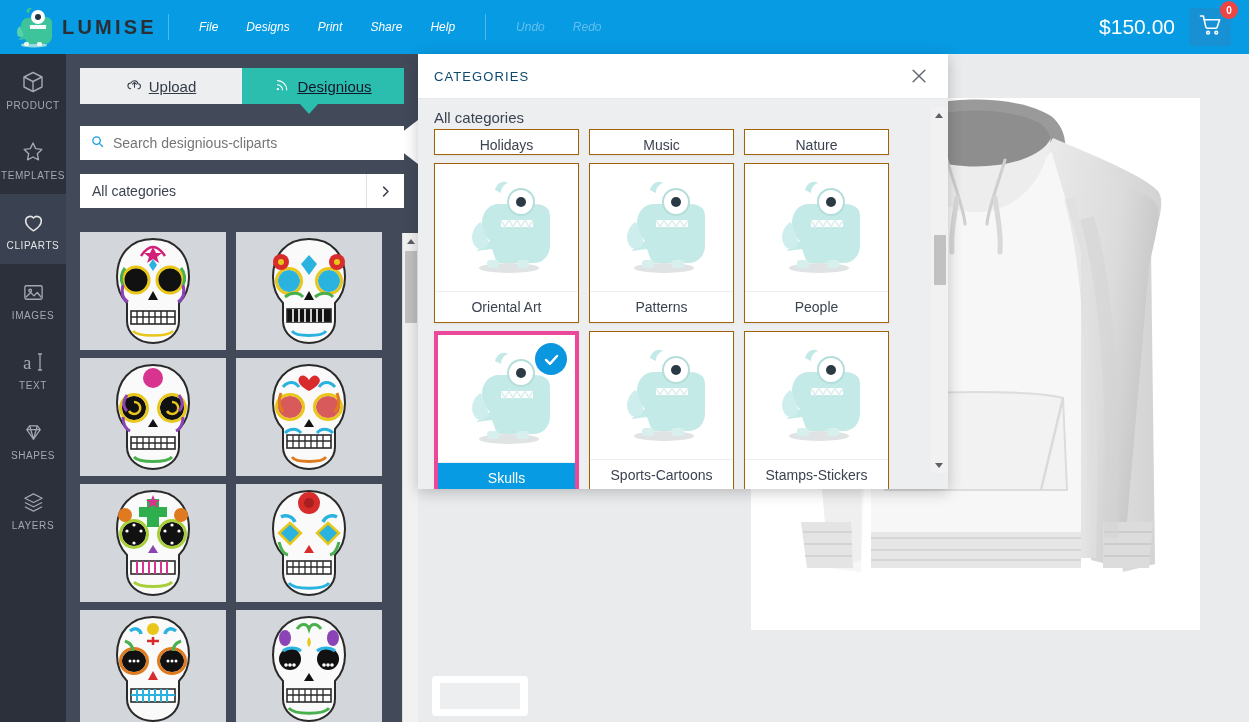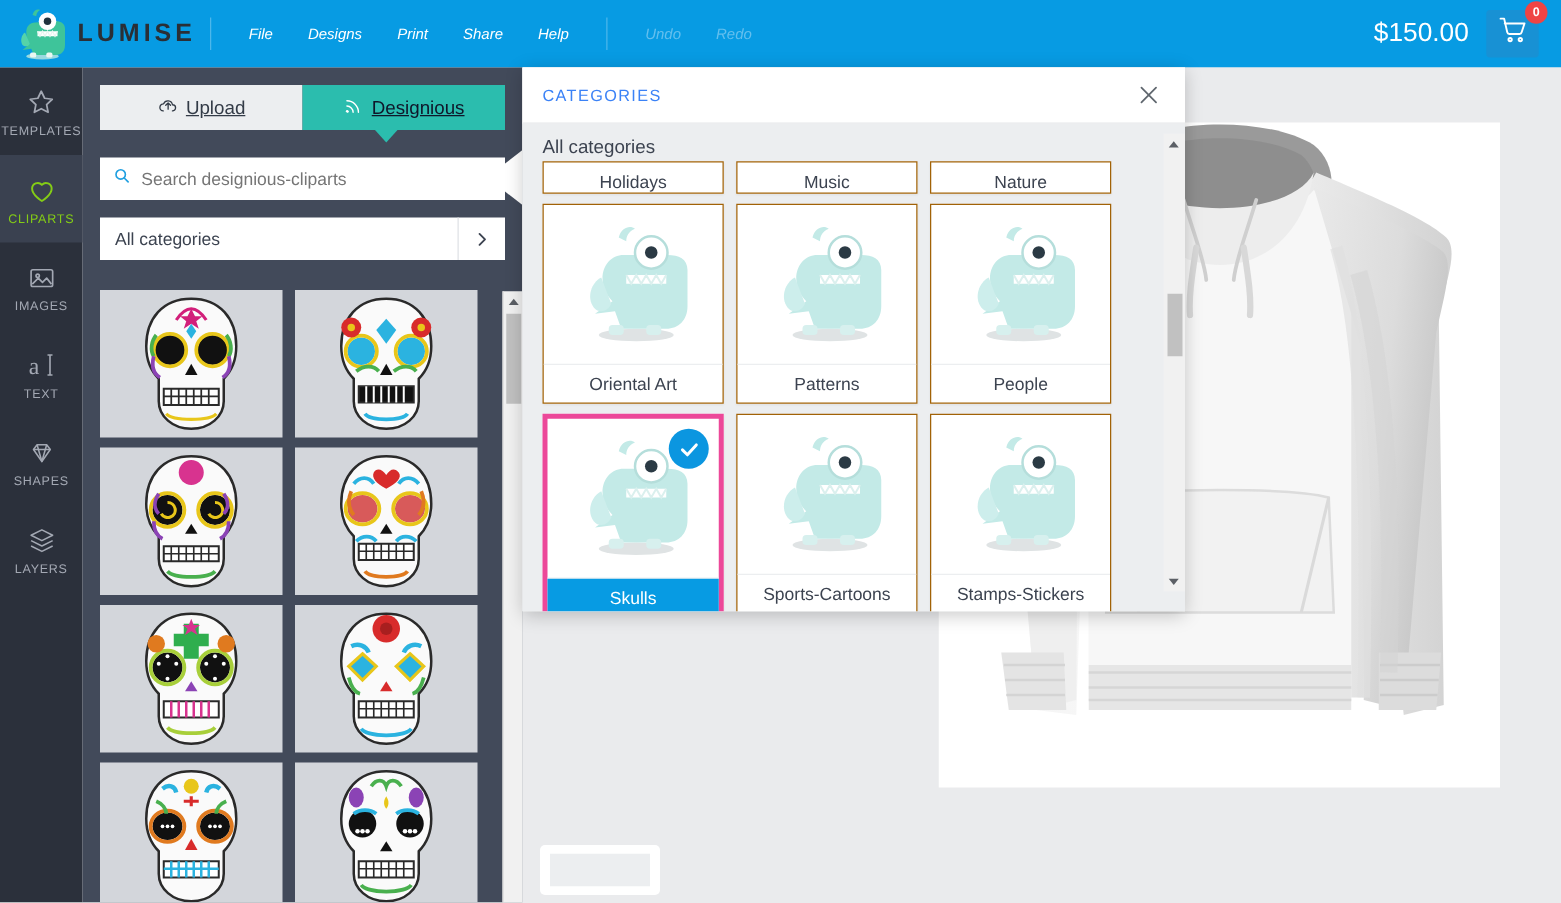--- a/index.html
+++ b/index.html
@@ -49,21 +49,21 @@
   
   #rail {
     position: absolute; left: 0; top: 54px; width: 66px; height: 668px;
     background: #2b303b;
   }
   .rail-item {
     height: 70px; display: flex; flex-direction: column;
     align-items: center; justify-content: center; cursor: pointer;
     color: #a3a8b3;
   }
-  .rail-item.active { background: #3a4150; color: #84cc16; align-items: center; }
+  .rail-item.active { background: #3a4150; color: #e5e5e5; align-items: center; }
   .rail-ico { height: 30px; display: flex; align-items: center; justify-content: center; }
   .rail-label { font-size: 10px; letter-spacing: 0.6px; margin-top: 3px; }
 
   
   #panel {
     position: absolute; left: 66px; top: 54px; width: 352px; height: 668px;
     background: #424a5a;
   }
   #tabs { display: flex; margin: 14px 14px 0 14px; position: relative; }
   .tab {
@@ -151,21 +151,21 @@
   
   #modal {
     position: absolute; left: 418px; top: 54px; width: 530px; height: 435px;
     background: #ffffff; box-shadow: 0 3px 14px rgba(0,0,0,0.22);
   }
   #modal-head {
     height: 45px; display: flex; align-items: center;
     padding: 0 16px; border-bottom: 1px solid #e6e8ea; background: #ffffff;
   }
   #modal-title {
-    font-size: 13px; color: #3b82f6; letter-spacing: 1.1px; flex: 1;
+    font-size: 13px; color: #0c4a6e; letter-spacing: 1.1px; flex: 1;
   }
   #modal-close {
     width: 26px; height: 26px; display: flex; align-items: center;
     justify-content: center; cursor: pointer; color: #5f666e; font-size: 22px;
     line-height: 1;
   }
   #modal-body {
     position: relative; height: 390px; background: #eceef0; overflow: hidden;
   }
   #all-cats-label {
@@ -249,20 +249,30 @@
             <circle cx="9.5" cy="19.5" r="1.4"></circle>
             <circle cx="18" cy="19.5" r="1.4"></circle>
           </svg>
         </span>
         <span id="cart-badge">0</span>
       </div>
     </div>
   </div>
 
   <div id="rail">
+    <div class="rail-item">
+      <span class="rail-ico">
+        <svg viewBox="0 0 24 24" width="24" height="24" fill="none" stroke="currentColor" stroke-width="1.4" stroke-linejoin="round">
+          <path d="M12 2.5 21 7v10l-9 4.5L3 17V7z"></path>
+            <path d="M3 7l9 4.5L21 7"></path>
+            <path d="M12 11.5v10"></path>
+        </svg>
+      </span>
+      <span class="rail-label">PRODUCT</span>
+    </div>
     <div class="rail-item">
       <span class="rail-ico">
         <svg viewBox="0 0 24 24" width="24" height="24" fill="none" stroke="currentColor" stroke-width="1.4" stroke-linejoin="round">
           <path d="M12 3l2.7 5.6 6.1.8-4.5 4.3 1.2 6.1L12 17l-5.5 2.8 1.2-6.1L3.2 9.4l6.1-.8z"></path>
         </svg>
       </span>
       <span class="rail-label">TEMPLATES</span>
     </div>
     <div class="rail-item active">
       <span class="rail-ico">

